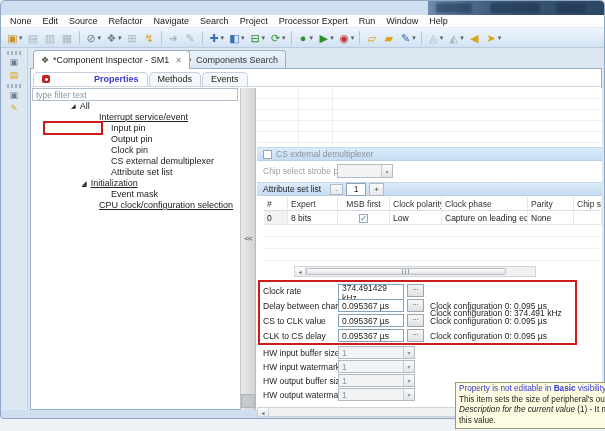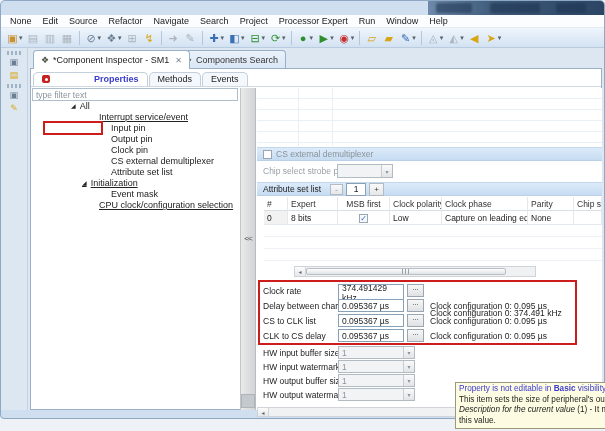--- a/index.html
+++ b/index.html
@@ -407,21 +407,21 @@
   <span class="abs fld-label" style="left:263px; top:286px;">Clock rate</span>
   <div class="abs fld-input" style="left:338px; top:284px; width:66px; height:18px;">374.491429 kHz</div>
   <div class="abs dots-btn" style="left:407px; top:284px; width:17px; height:13px;">...</div>
   <span class="abs cfg-text" style="left:430px; top:298px;margin-top:10px;">Clock configuration 0: 374.491 kHz</span>
 
   <span class="abs fld-label" style="left:263px; top:301px;">Delay between chars</span>
   <div class="abs fld-input" style="left:338px; top:299px; width:66px; height:13px;">0.095367 µs</div>
   <div class="abs dots-btn" style="left:407px; top:299px; width:17px; height:13px;">...</div>
   <span class="abs cfg-text" style="left:430px; top:301px;">Clock configuration 0: 0.095 µs</span>
 
-  <span class="abs fld-label" style="left:263px; top:316px;">CS to CLK list</span>
+  <span class="abs fld-label" style="left:263px; top:316px;">CS to CLK value</span>
   <div class="abs fld-input" style="left:338px; top:314px; width:66px; height:13px;">0.095367 µs</div>
   <div class="abs dots-btn" style="left:407px; top:314px; width:17px; height:13px;">...</div>
   <span class="abs cfg-text" style="left:430px; top:316px;">Clock configuration 0: 0.095 µs</span>
 
   <span class="abs fld-label" style="left:263px; top:331px;">CLK to CS delay</span>
   <div class="abs fld-input" style="left:338px; top:329px; width:66px; height:13px;">0.095367 µs</div>
   <div class="abs dots-btn" style="left:407px; top:329px; width:17px; height:13px;">...</div>
   <span class="abs cfg-text" style="left:430px; top:331px;">Clock configuration 0: 0.095 µs</span>
 
   <span class="abs fld-label" style="left:263px; top:348px;">HW input buffer size</span>

